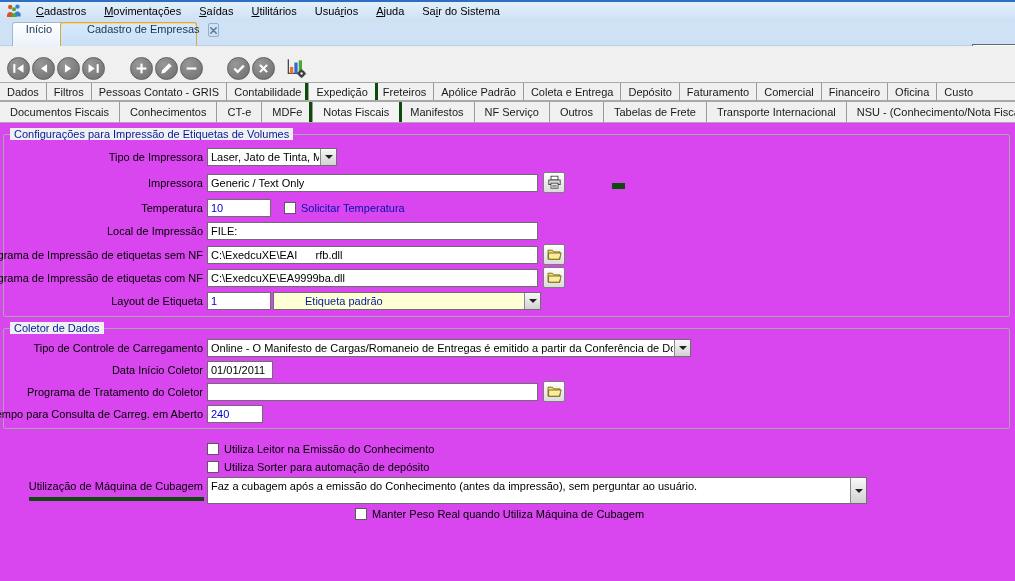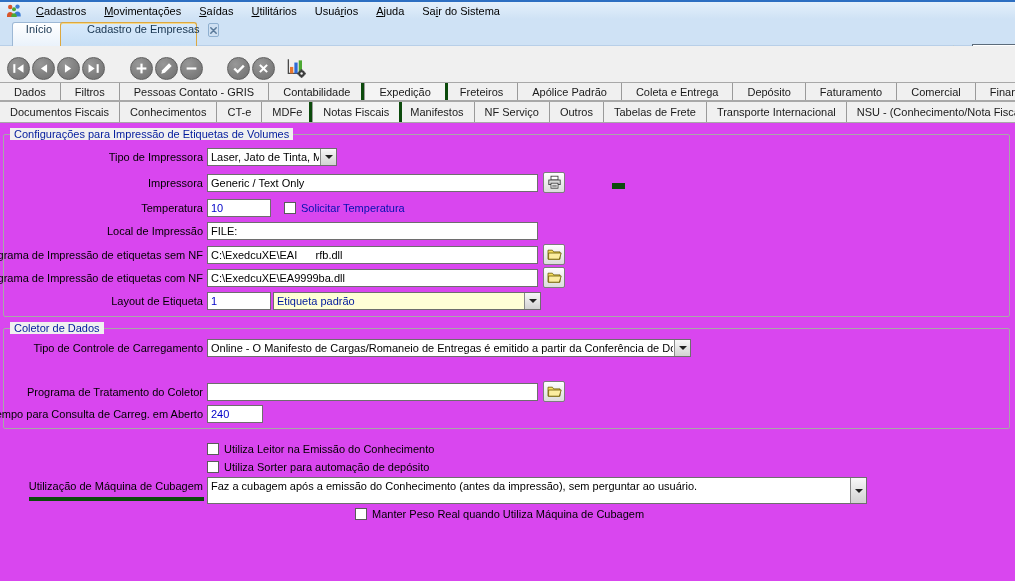--- a/index.html
+++ b/index.html
@@ -40,21 +40,21 @@
     display:flex; align-items:center; justify-content:center; padding:0; cursor:default; }
   .tb-btn svg { display:block; }
   .tb-chart { position:absolute; top:9px; left:282px; width:27px; height:26px; border:none; background:transparent;
     display:flex; align-items:center; justify-content:center; padding:0; cursor:default; }
 
   
   .ptabs { position:absolute; left:0; width:1015px; background:#f0f0f0; display:flex;
     border-top:1px solid #a8a8a8; border-bottom:1px solid #a8a8a8; overflow:hidden; white-space:nowrap; }
   .ptabs.row1 { top:82px; height:19px; }
   .ptabs.row2 { top:101px; height:22px; }
-  .ptab { display:flex; align-items:center; justify-content:center; padding:0 14px; color:#1a1a1a;
+  .ptab { display:flex; align-items:center; justify-content:center; padding:0 7px; color:#1a1a1a;
     flex:0 0 auto; cursor:default; }
   .ptabs.row2 .ptab { padding:0 10px; }
   .ptab + .ptab { border-left:1px solid #9a9a9a; }
   .ptab.annotated { outline:3px solid #0c4b0c; outline-offset:0; position:relative; z-index:6; background:#f4f4f4; }
 
   
   .groupbox { position:absolute; left:3px; width:1007px; border:1px solid #a8a8a8; border-radius:2px; z-index:0; }
   .gb1 { top:134px; height:183px; }
   .gb2 { top:328px; height:101px; }
   .gtitle { position:absolute; background:#f0f0f0; padding:0 4px; color:#001a9c; z-index:1; white-space:nowrap; }
@@ -66,21 +66,21 @@
   .flabel { position:absolute; right:812px; top:3px; white-space:nowrap; color:#000; }
   .tfield { position:absolute; top:0; height:18px; background:#fff; border:1px solid #6e6e6e;
     display:flex; align-items:center; overflow:hidden; }
   .fval { padding:0 3px; white-space:pre; }
   .fval.num { width:100%; text-align:left; color:#0000c8; }
   .fval.numleft { color:#0000c8; }
   .combo { position:absolute; top:0; height:18px; background:#fff; border:1px solid #6e6e6e; overflow:hidden; }
   .cval { position:absolute; left:0; top:0; right:17px; line-height:16px; padding:0 3px;
     white-space:nowrap; overflow:hidden; }
   .combo.yellow { background:#ffffd6; }
-  .combo.yellow .cval { color:#001a9c; }
+  .combo.yellow .cval { color:#001a9c;margin-left:28px; }
   .carrow { position:absolute; right:0; top:0; bottom:0; width:16px;
     background:linear-gradient(#f8f8f8,#d2d2d2); border-left:1px solid #8a8a8a;
     display:flex; align-items:center; justify-content:center; }
   .carrow::after { content:""; border:4px solid transparent; border-top-color:#222; margin-top:4px; }
   .sq-btn { position:absolute; left:543px; top:-2px; width:22px; height:21px;
     background:linear-gradient(#fefefe,#dcdcdc); border:1px solid #7d7d7d; border-radius:2px;
     display:flex; align-items:center; justify-content:center; padding:0; }
   .cbx { position:absolute; top:3px; width:12px; height:12px; background:#fff; border:1px solid #5a5a5a; }
   .cblabel { position:absolute; top:3px; white-space:nowrap; }
   .cblabel.blue { color:#0011b0; }
@@ -324,20 +324,26 @@
   <span class="gtitle gtitle2">Coletor de Dados</span>
 
   <div class="frow" style="top:339px">
     <span class="flabel">Tipo de Controle de Carregamento</span>
     <div class="combo" style="left:207px;width:484px">
       <span class="cval">Online - O Manifesto de Cargas/Romaneio de Entregas é emitido a partir da Conferência de Doctos do Contro</span>
       <span class="carrow"></span>
     </div>
   </div>
 
+  <div class="frow" style="top:361px">
+    <span class="flabel">Data Início Coletor</span>
+    <div class="tfield" style="left:207px;width:66px">
+      <span class="fval">01/01/2011</span>
+    </div>
+  </div>
 
   <div class="frow" style="top:383px">
     <span class="flabel">Programa de Tratamento do Coletor</span>
     <div class="tfield" style="left:207px;width:331px">
       <span class="fval"></span>
     </div>
     <button class="sq-btn">
       <svg width="15" height="13" viewBox="0 0 15 13">
         <path d="M1 2.2h4.4l1.3 1.7H13v7.3H1z" fill="#f5dd5f" stroke="#6b5b00" stroke-width=".8"></path>
         <path d="M1.6 5h12.6l-1.9 6.2H1.6z" fill="#fbeda0" stroke="#6b5b00" stroke-width=".8"></path>

